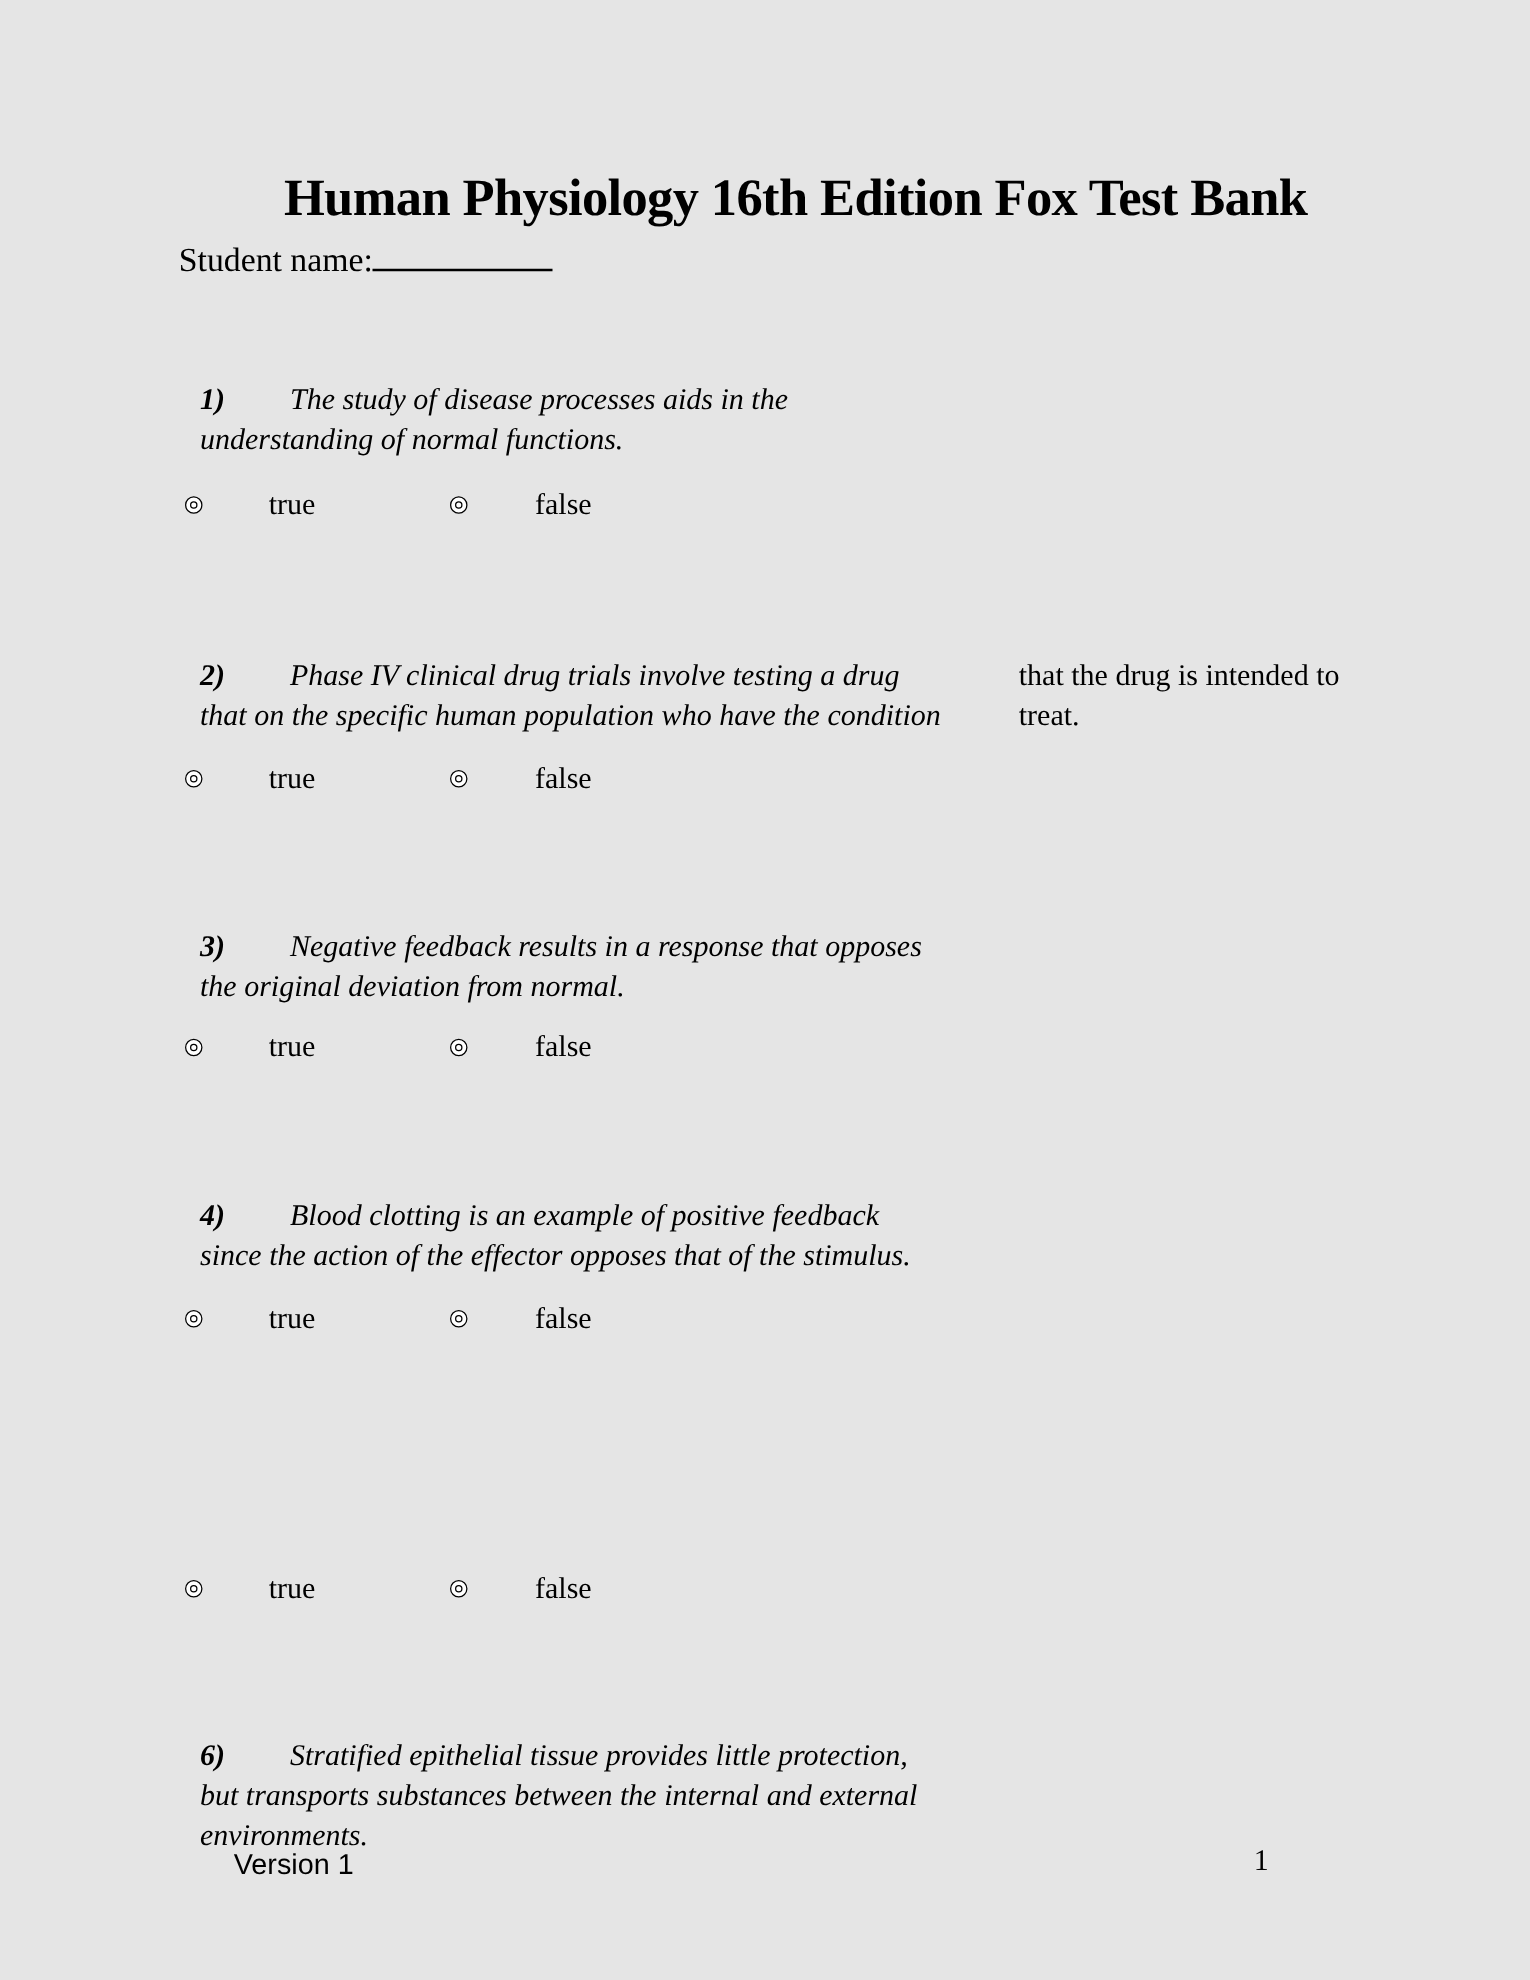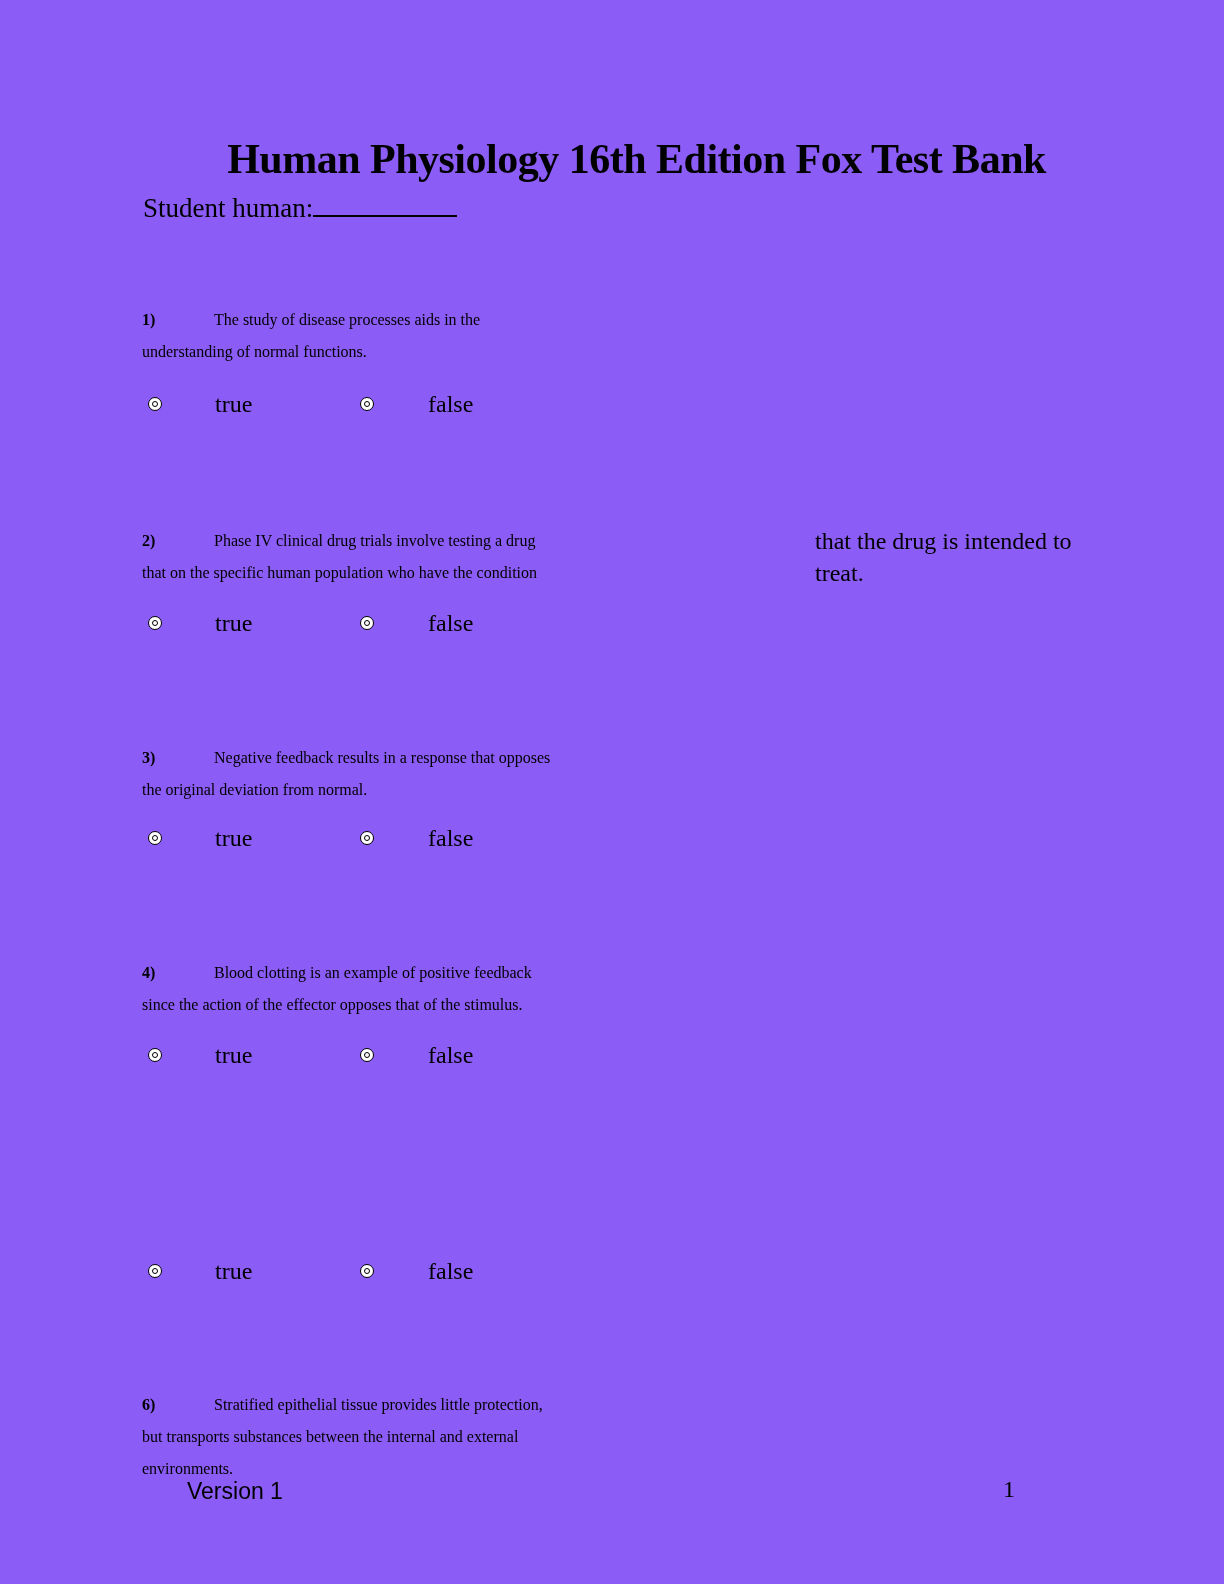--- a/index.html
+++ b/index.html
@@ -1,17 +1,17 @@
 <!DOCTYPE html>
 <html><head>
 <meta charset="utf-8">
 <style>
   html, body { margin:0; padding:0; background:#ffffff; }
   .page {
-    position:relative; width:1224px; height:1584px; background:#8b5cf6;
+    position:relative; width:1224px; height:1584px; background:#e5e5e5;
     font-family:"Liberation Serif", serif; color:#000000; overflow:hidden;
   }
   .doc-title {
     position:absolute; top:134px; left:143px; width:987px;
     text-align:center; font-size:42px; font-weight:bold;
     letter-spacing:-0.5px; line-height:50px; white-space:nowrap;
   }
   .student-row {
     position:absolute; top:189px; left:143px;
     font-size:27px; line-height:34px;
@@ -19,22 +19,22 @@
   .name-underline {
     display:inline-block; width:144px; height:26px;
     border-bottom:2.5px solid #000; vertical-align:baseline;
   }
   .section-heading {
     position:absolute; left:143px; top:241px; width:660px;
     font-size:25px; font-weight:bold; line-height:32px;
     white-space:pre-line;
   }
   .question {
-    position:absolute; left:142px; width:648px;
-    font-size:16px; line-height:32px;
+    position:absolute; left:160px; width:648px;
+    font-size:24px; line-height:32px;font-style:italic;
   }
   .qnum { display:inline-block; width:72px; font-weight:bold; }
   .qbody { white-space:pre-line; }
   .overflow-col {
     position:absolute; left:815px; top:525px; width:290px;
     font-size:24px; line-height:32px; white-space:pre-line;
   }
   .answers {
     position:absolute; left:143px; width:520px; height:32px; font-size:24px;
   }
@@ -63,21 +63,21 @@
   }
 </style>
 </head>
 <body>
 
 <div class="page">
 
   <div class="doc-title">Human Physiology 16th Edition Fox Test Bank</div>
 
   <div class="student-row">
-    <span>Student human:</span><span class="name-underline"></span>
+    <span>Student name:</span><span class="name-underline"></span>
   </div>
 
 
   <div class="question" style="top:304px">
     <span class="qnum">1)</span><span class="qbody">The study of disease processes aids in the
 understanding of normal functions.</span>
   </div>
   <div class="answers" style="top:388px">
     <span class="radio radio-true">
         <span class="radio-dot"></span>

